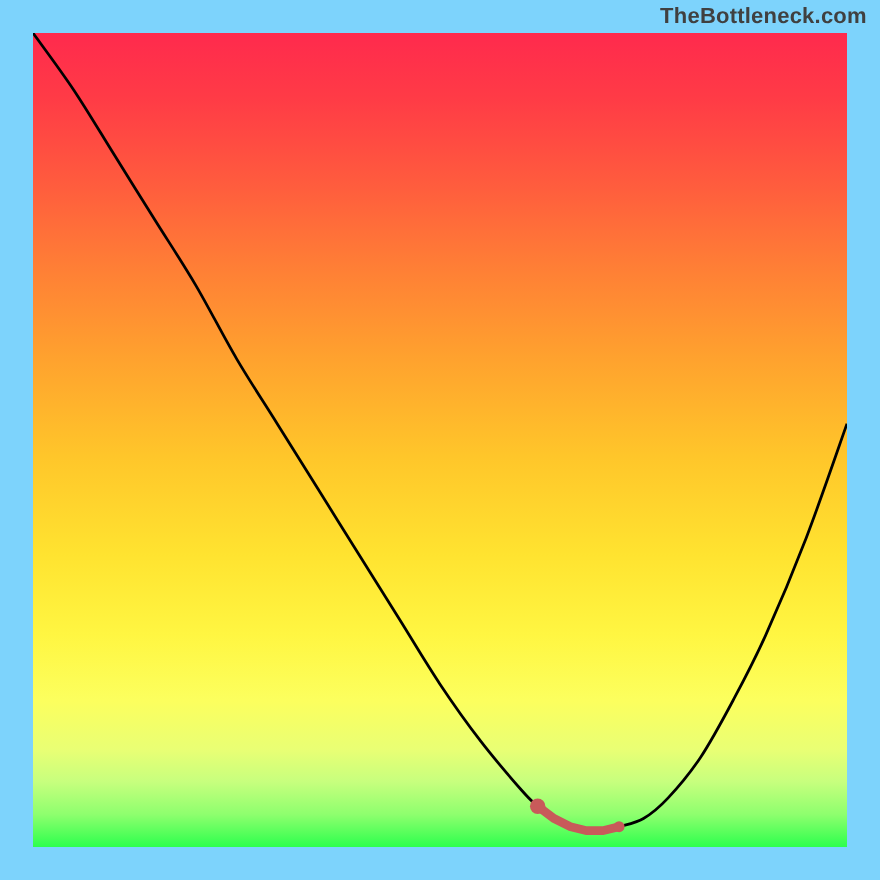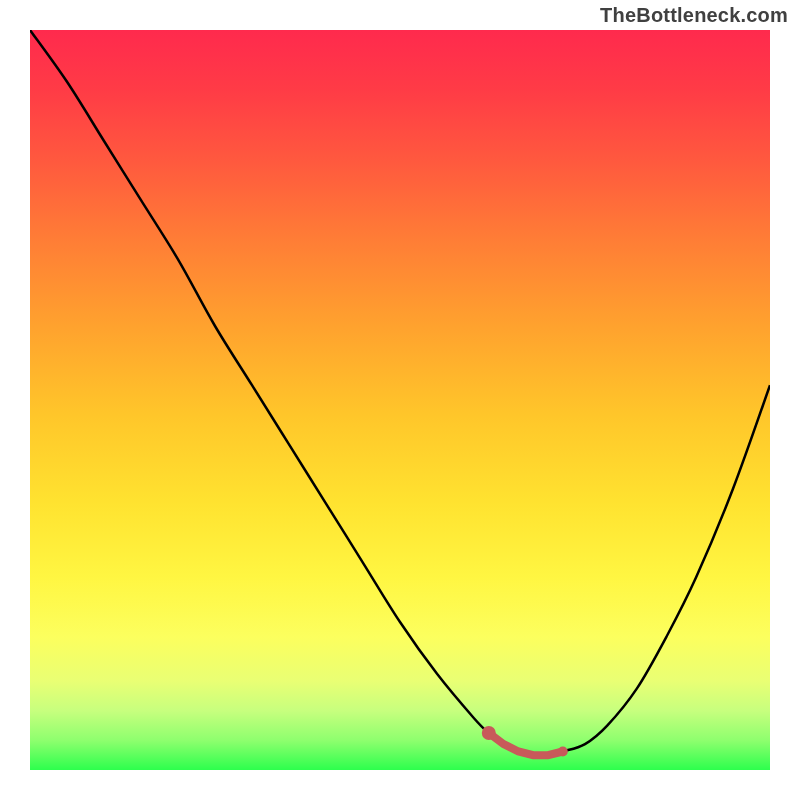--- a/index.html
+++ b/index.html
@@ -8,21 +8,21 @@
     background: #000;
     width: 800px;
     height: 800px;
     overflow: hidden;
     position: relative;
   }
   .container {
     width: 800px;
     height: 800px;
     position: relative;
-    background: #ffffff;
+    background: #7dd3fc;
   }
   .watermark {
     position: absolute;
     top: 4px;
     right: 12px;
     color: #404040;
     font-family: Arial, Helvetica, sans-serif;
     font-size: 20px;
     font-weight: 600;
     z-index: 100;

